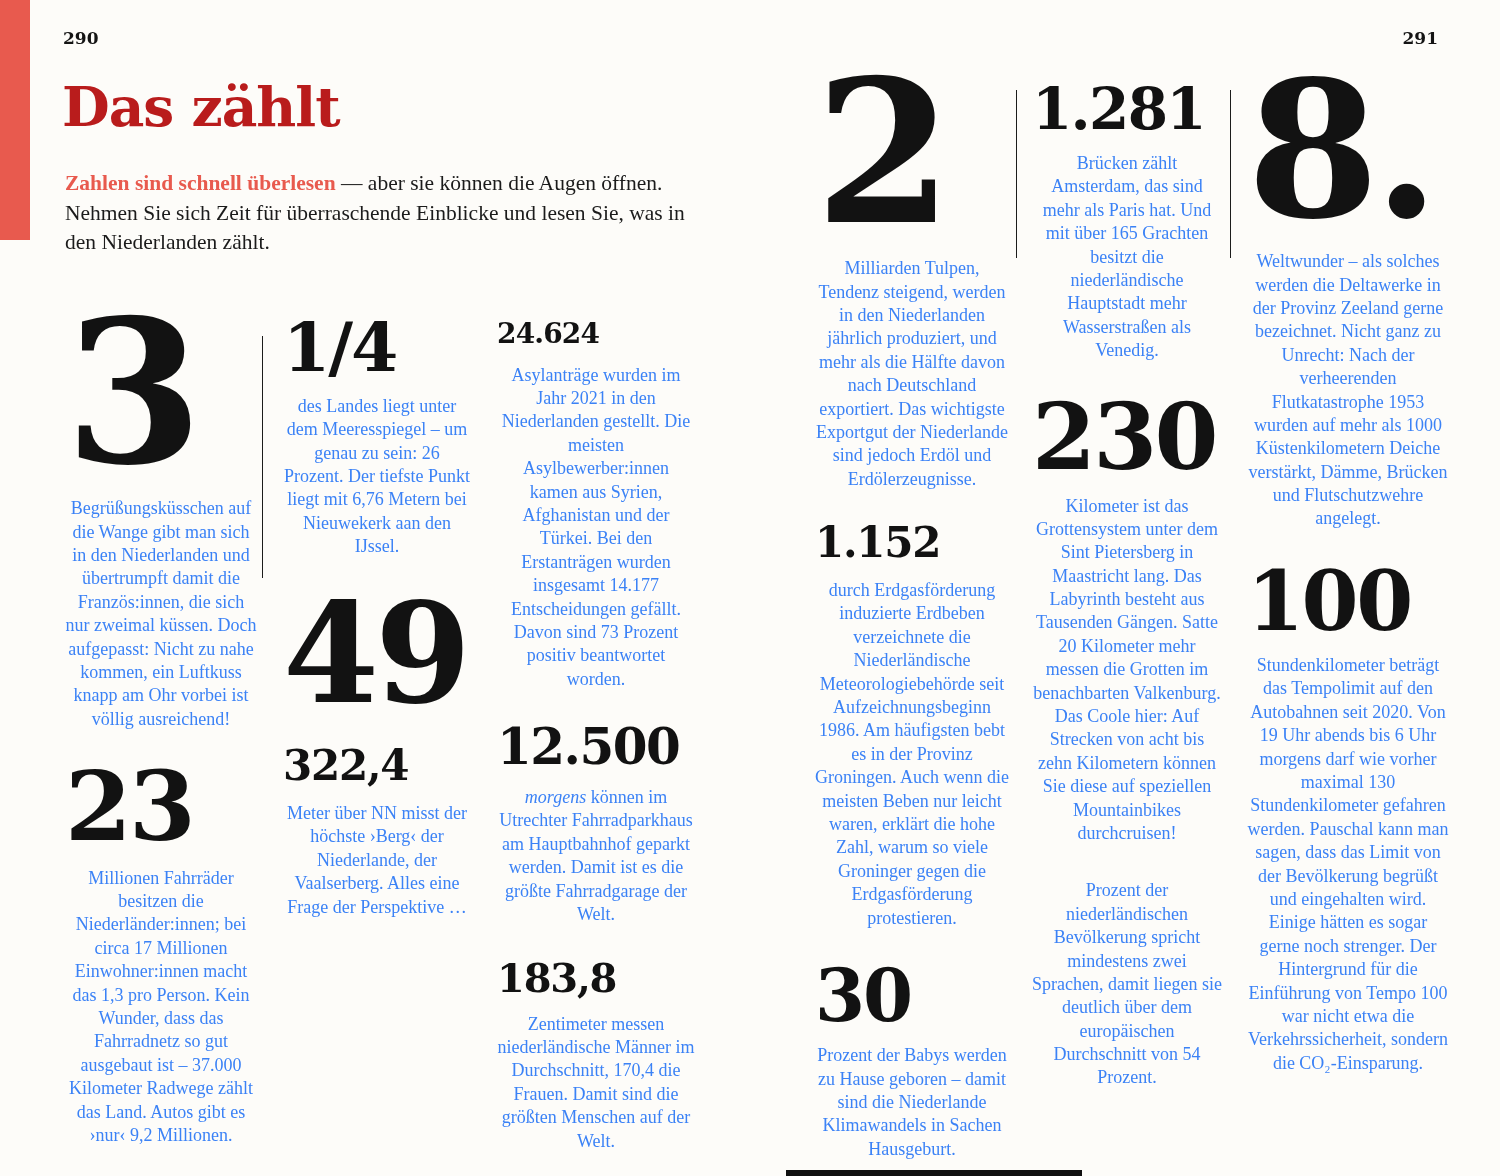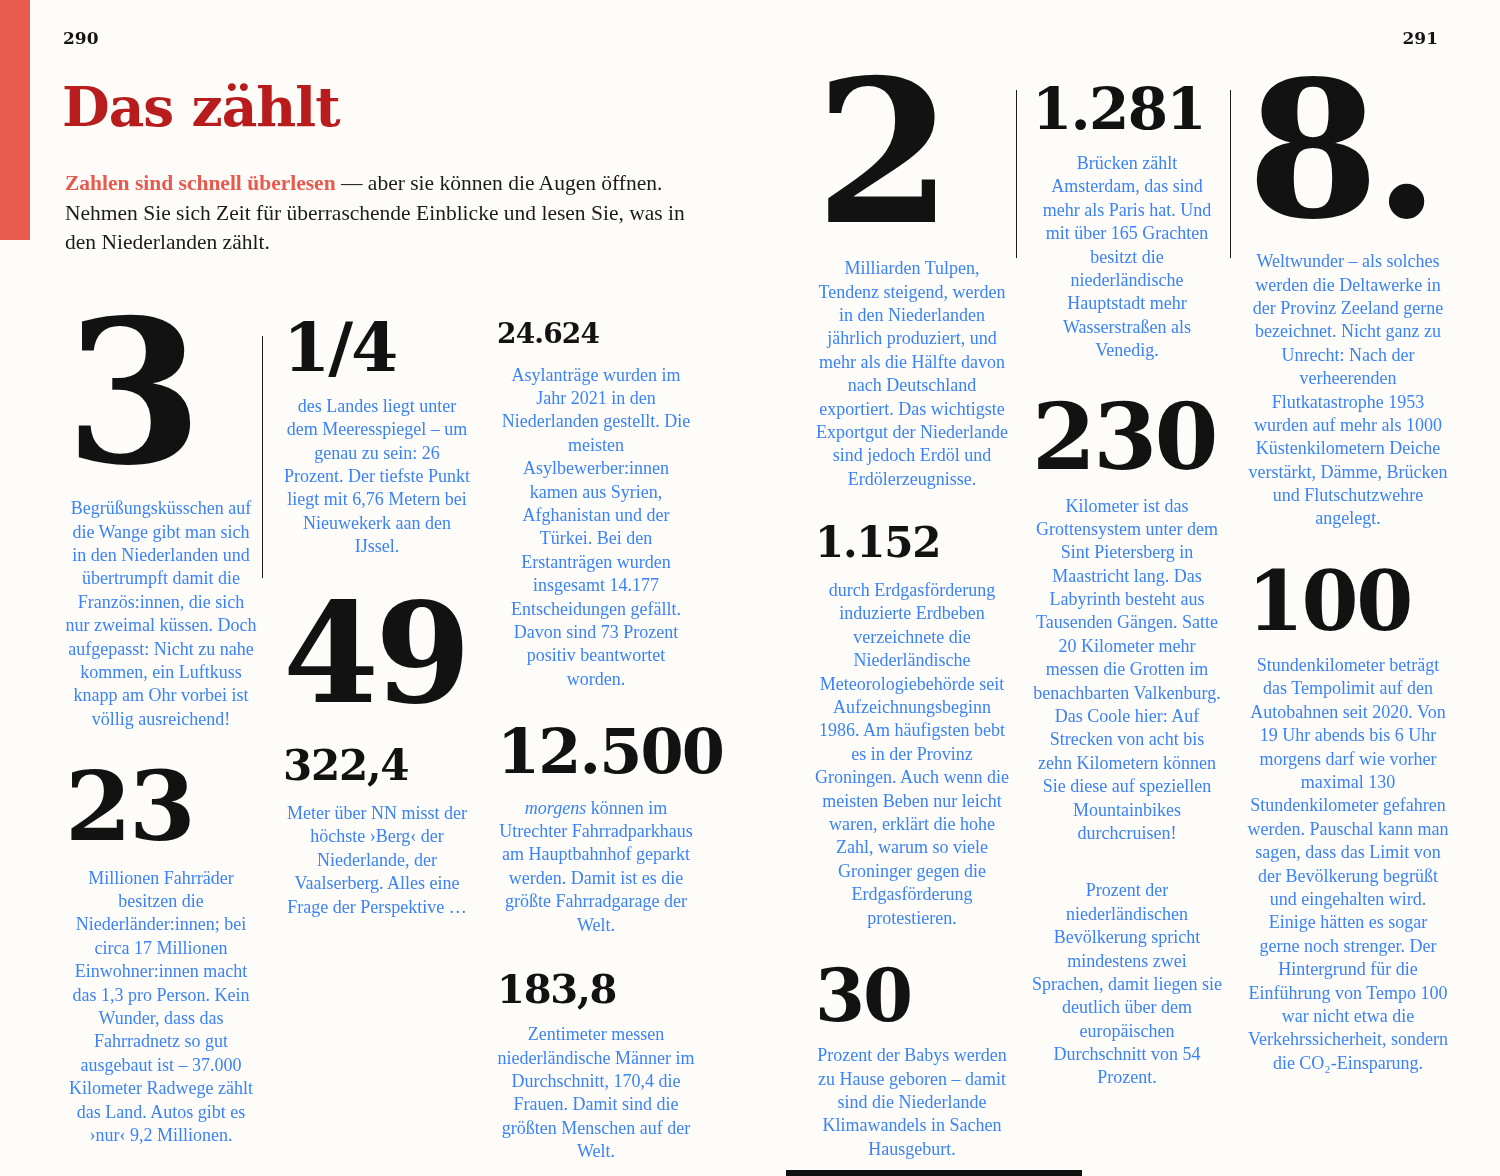--- a/index.html
+++ b/index.html
@@ -112,21 +112,21 @@
       <p class="txt">Meter über NN misst der höchste ›Berg‹ der Niederlande, der Vaalserberg. Alles eine Frage der Perspektive …</p>
     </div>
   </div>
 
   <div class="col col-3">
     <div class="item">
       <div class="num" style="font-size:28px">24.624</div>
       <p class="txt">Asylanträge wurden im Jahr 2021 in den Niederlanden gestellt. Die meisten Asylbewerber:innen kamen aus Syrien, Afghanistan und der Türkei. Bei den Erstanträgen wurden insgesamt 14.177 Entscheidungen gefällt. Davon sind 73 Prozent positiv beantwortet worden.</p>
     </div>
     <div class="item">
-      <div class="num" style="font-size:62px">12.500</div>
+      <div class="num" style="font-size:50px">12.500</div>
       <p class="txt"><i>morgens</i><span> können im Utrechter Fahrradparkhaus am Hauptbahnhof geparkt werden. Damit ist es die größte Fahrradgarage der Welt.</span></p>
     </div>
     <div class="item">
       <div class="num" style="font-size:40px">183,8</div>
       <p class="txt">Zentimeter messen niederländische Männer im Durchschnitt, 170,4 die Frauen. Damit sind die größten Menschen auf der Welt.</p>
     </div>
   </div>
 
   <div class="col col-4">
     <div class="item">

